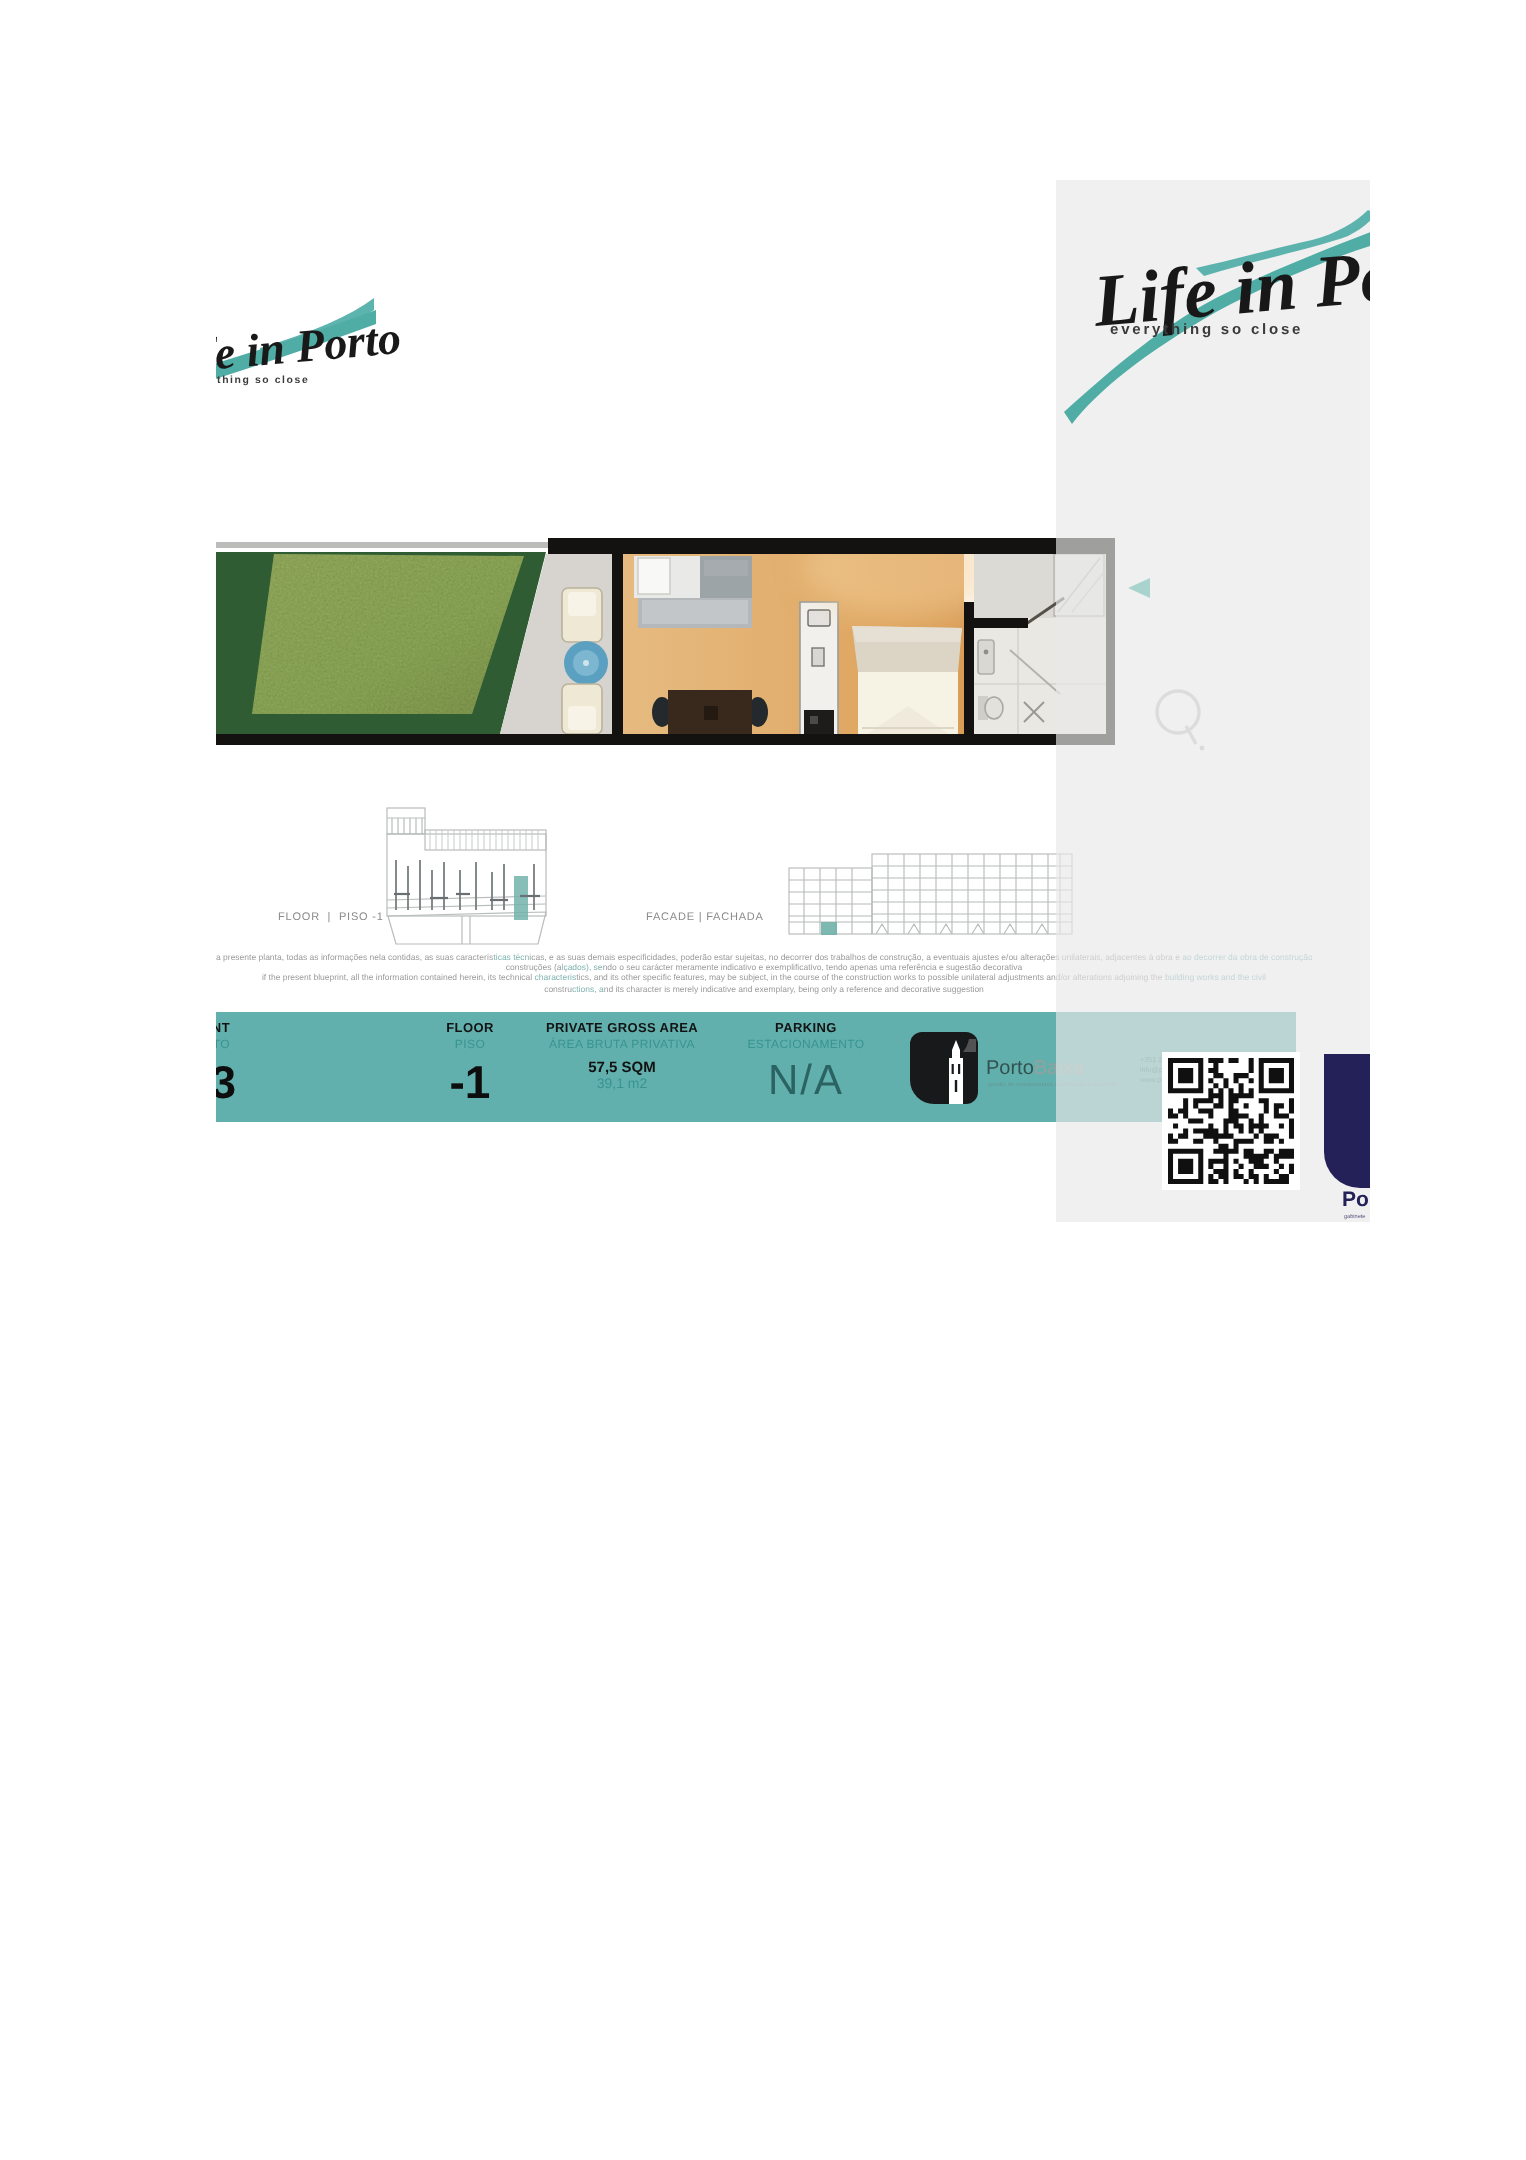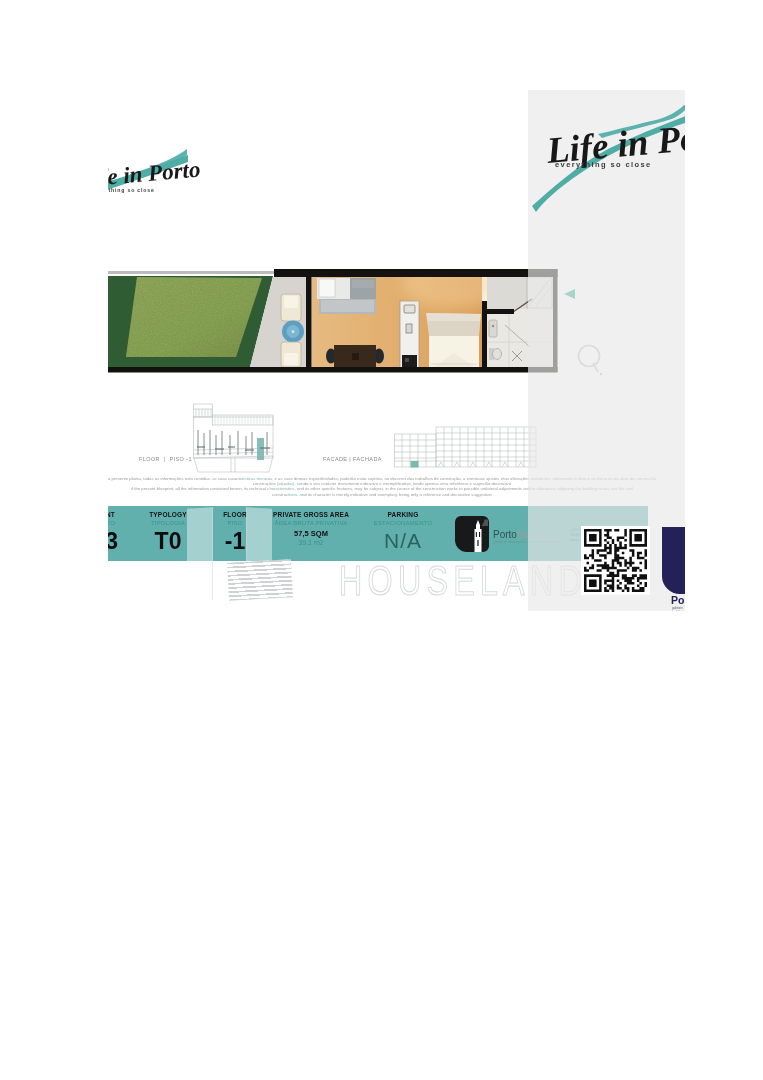--- a/index.html
+++ b/index.html
@@ -262,25 +262,20 @@
   </div>
 
   <div class="abs" id="band" style="left:0;top:416px;width:540px;height:55px;background:#62b0ad;">
 
     <div class="abs col" style="left:-113px;top:5px;width:120px;text-align:right;">
       <div class="len">APARTMENT</div>
       <div class="lpt">APARTAMENTO</div>
       <div class="lval" style="margin-right:-3px;">B3</div>
     </div>
 
-    <div class="abs col" style="left:0px;top:5px;width:120px;">
-      <div class="len">TYPOLOGY</div>
-      <div class="lpt">TIPOLOGIA</div>
-      <div class="lval">T0</div>
-    </div>
 
     <div class="abs col" style="left:67px;top:5px;width:120px;">
       <div class="len">FLOOR</div>
       <div class="lpt">PISO</div>
       <div class="lval">-1</div>
     </div>
 
     <div class="abs col" style="left:143px;top:5px;width:120px;">
       <div class="len">PRIVATE GROSS AREA</div>
       <div class="lpt">ÁREA BRUTA PRIVATIVA</div>
@@ -307,30 +302,20 @@
     <div class="abs" style="left:385px;top:23px;font-size:10px;color:#33514f;">Porto<span style="color:#95a19e">Baixa</span></div>
     <div class="abs" style="left:386px;top:34.5px;font-size:2.6px;color:#66928f;letter-spacing:0.2px;">gestão de investimentos <span style="color:#7d8a88">imobiliários e turísticos</span></div>
 
     <div class="abs" style="left:462px;top:22px;font-size:3.6px;line-height:5px;color:#2e7b78;">
       <div>+351 220 120 contact</div>
       <div>info@portobaixa.pt</div>
       <div>www.portobaixa.pt</div>
     </div>
   </div>
 
-  <div class="abs" id="watermark" style="left:0;top:400px;width:548px;height:121px;">
-
-    <div class="abs" style="left:79px;top:18px;width:25px;height:93px;background:rgba(255,255,255,0.42);transform:skewY(-3deg);border-right:1px solid rgba(210,214,214,0.55);"></div>
-
-    <div class="abs" style="left:138px;top:18px;width:25px;height:86px;background:rgba(255,255,255,0.42);transform:skewY(3deg);border-left:1px solid rgba(210,214,214,0.55);"></div>
-
-    <div class="abs" style="left:120px;top:71px;width:64px;height:38px;transform:rotate(-3deg);background:repeating-linear-gradient(180deg,#ced2d2 0px,#ced2d2 1.7px,rgba(255,255,255,0.9) 1.7px,rgba(255,255,255,0.9) 4.1px);"></div>
-
-    <div class="abs" style="left:231px;top:66px;font-size:43px;letter-spacing:7px;color:#ffffff;-webkit-text-stroke:1.1px #d7dada;transform:scaleX(0.75);transform-origin:0 0;">HOUSELAND</div>
-  </div>
 </div>
 
 <div class="abs" id="panel" style="left:528px;top:90px;width:157px;height:521px;overflow:hidden;background:rgba(232,232,232,0.66);">
 
   <div class="abs" id="logo-panel" style="left:0px;top:14px;width:157px;height:120px;overflow:hidden;">
     <svg width="180" height="120" viewBox="0 0 180 120">
 
       <path d="M8 108 C20 92 45 72 80 52 C108 37 135 26 160 18 L160 11 C134 21 106 32 80 45 C48 62 22 86 4 102 Z" fill="#4fada6"></path>
 
       <path d="M74 34 C100 26 130 20 146 14 C152 11 157 7 160 3 L156 1 C150 7 140 13 128 16 C110 20 88 26 70 30 Z" fill="#4fada6" opacity="0.92"></path>

